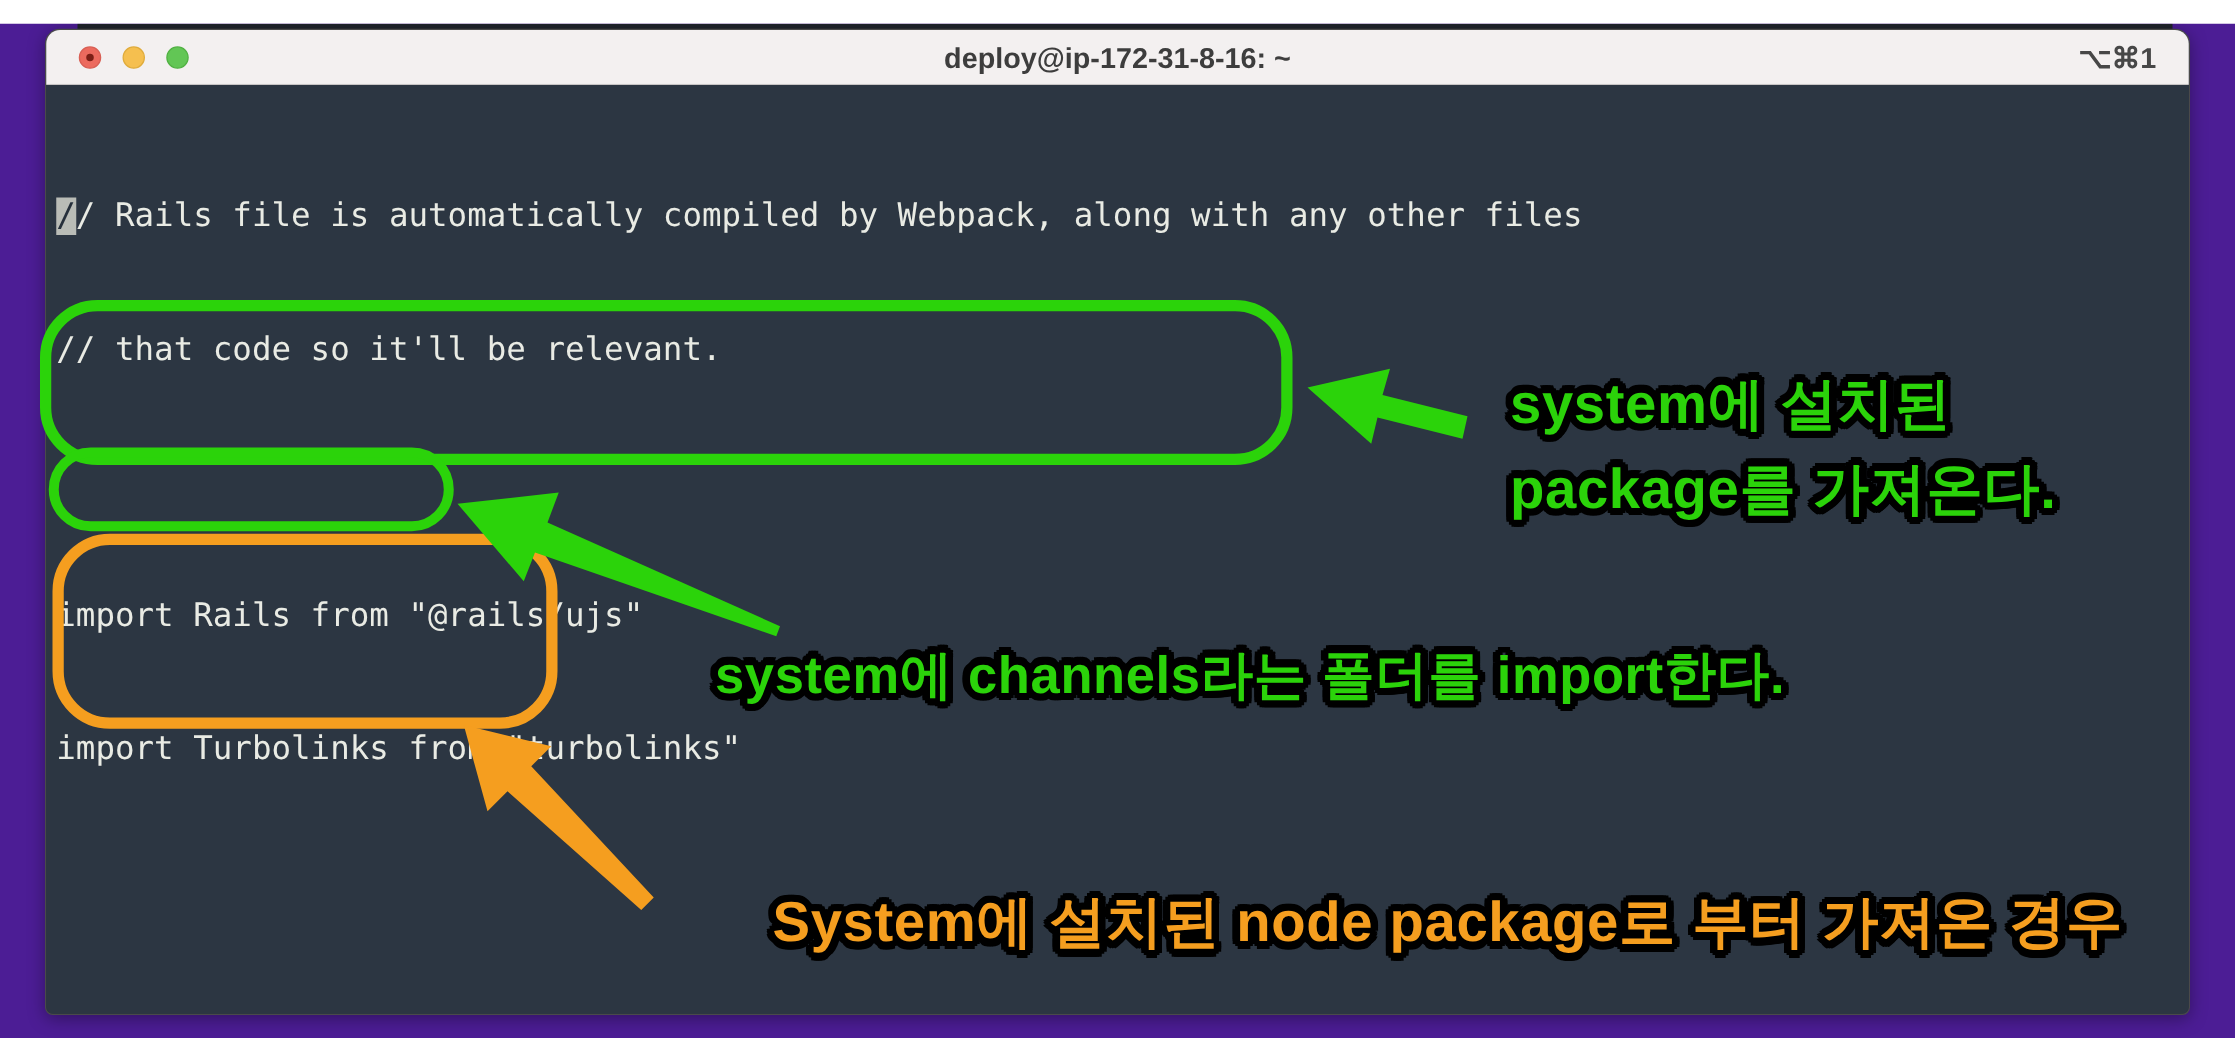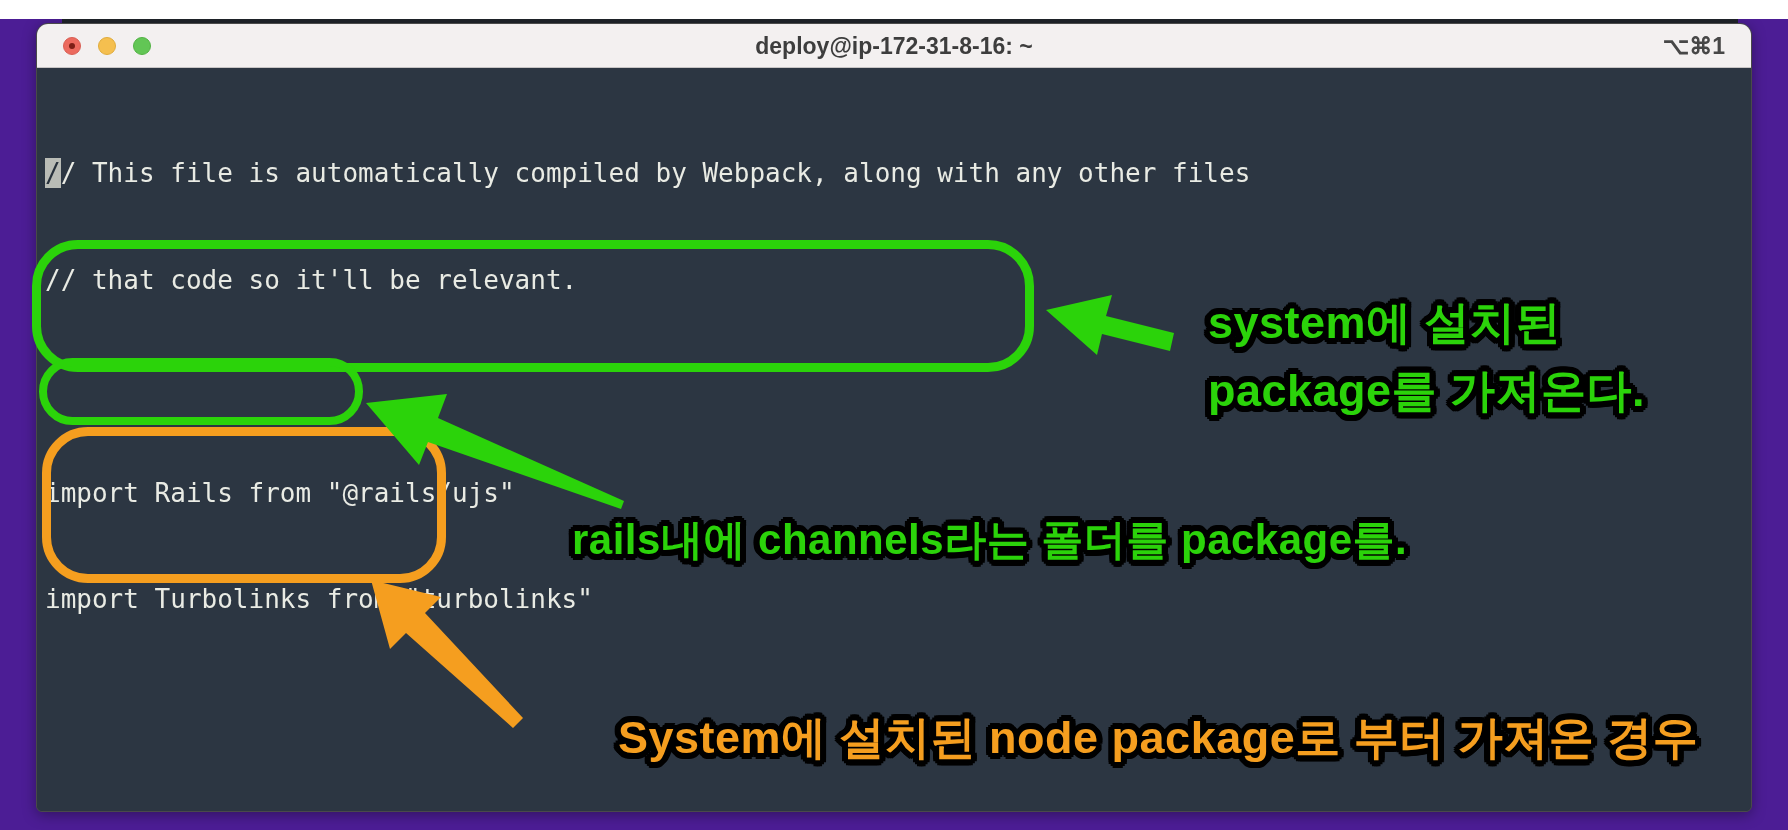--- a/index.html
+++ b/index.html
@@ -119,21 +119,21 @@
         </div>
         <div class="light yellow"></div>
         <div class="light green"></div>
       </div>
       <div class="win-title">deploy@ip-172-31-8-16: ~</div>
       <div class="win-shortcut">⌥⌘1</div>
     </div>
 
     <div class="terminal">
       <div class="code">
-        <div class="line"><span class="cursor">/</span><span>/ This file is automatically compiled by Webpack, along with any other files</span></div>
+        <div class="line"><span class="cursor">/</span><span>/ Rails file is automatically compiled by Webpack, along with any other files</span></div>
         <div class="line">// that code so it'll be relevant.</div>
         <div class="line"></div>
         <div class="line">import Rails from "@rails/ujs"</div>
         <div class="line">import Turbolinks from "turbolinks"</div>
         
         
         
         
         
         
@@ -153,15 +153,15 @@
   <div class="shape orange-box-starts"></div>
 
   <svg class="arrows" viewBox="0 0 1788 830">
     <polygon points="1046,291 1112,276 1106,297 1174,314 1170,332 1102,315 1097,336" fill="#2bd30a"></polygon>
     <polygon points="366,384 447,375 438,399 624,482 621,490 428,423 419,446" fill="#2bd30a"></polygon>
     <polygon points="371,561 441,578 425,594 523,699 513,709 406,614 390,630" fill="#f59e1f"></polygon>
   </svg>
 
   <div class="note green note-sys-1">system에 설치된</div>
   <div class="note green note-sys-2">package를 가져온다.</div>
-  <div class="note green note-channels">rails내에 channels라는 폴더를 package를.</div>
+  <div class="note green note-channels">system에 channels라는 폴더를 import한다.</div>
   <div class="note orange note-start-1">System에 설치된 node package로 부터 가져온 경우</div>
 </div>
 
 </body></html>

